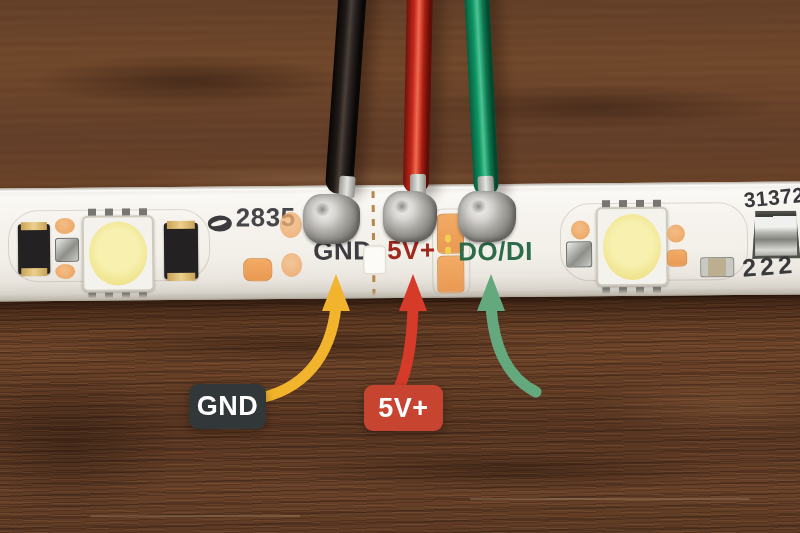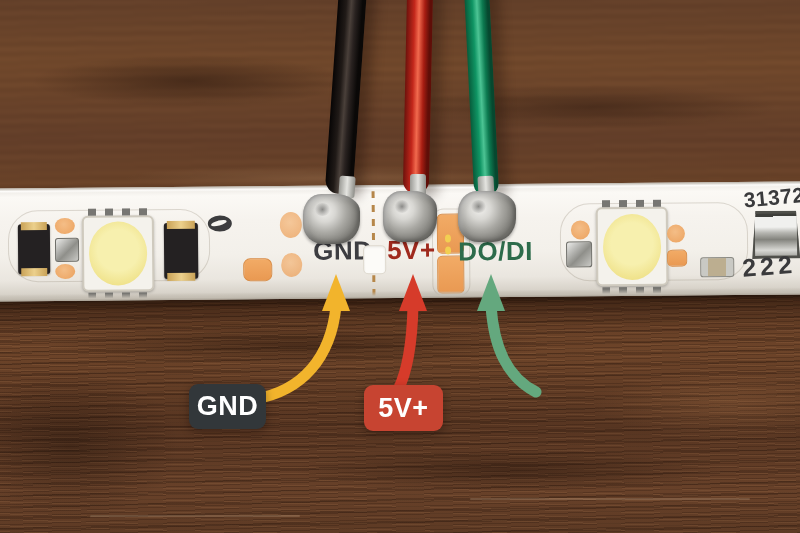--- a/index.html
+++ b/index.html
@@ -170,20 +170,21 @@
 
     <div class="led led1">
       <div class="legs-t"></div>
       <div class="phosphor"></div>
       <div class="legs-b"></div>
     </div>
 
     <div class="ic ic2"></div>
 
     <span class="logo"></span>
+    <span class="print model-txt" style="color: rgb(70, 70, 74);">2835</span>
 
     <div class="orect or-c"></div>
     <div class="pad-o po-c"></div>
     <div class="pad-o po-d"></div>
 
     <span class="print gnd-txt" style="color: rgb(61, 61, 65);">GND</span>
 
     <div class="cut-dash cd-t"></div>
     <div class="cut-rect"></div>
     <div class="cut-dash cd-b"></div>

